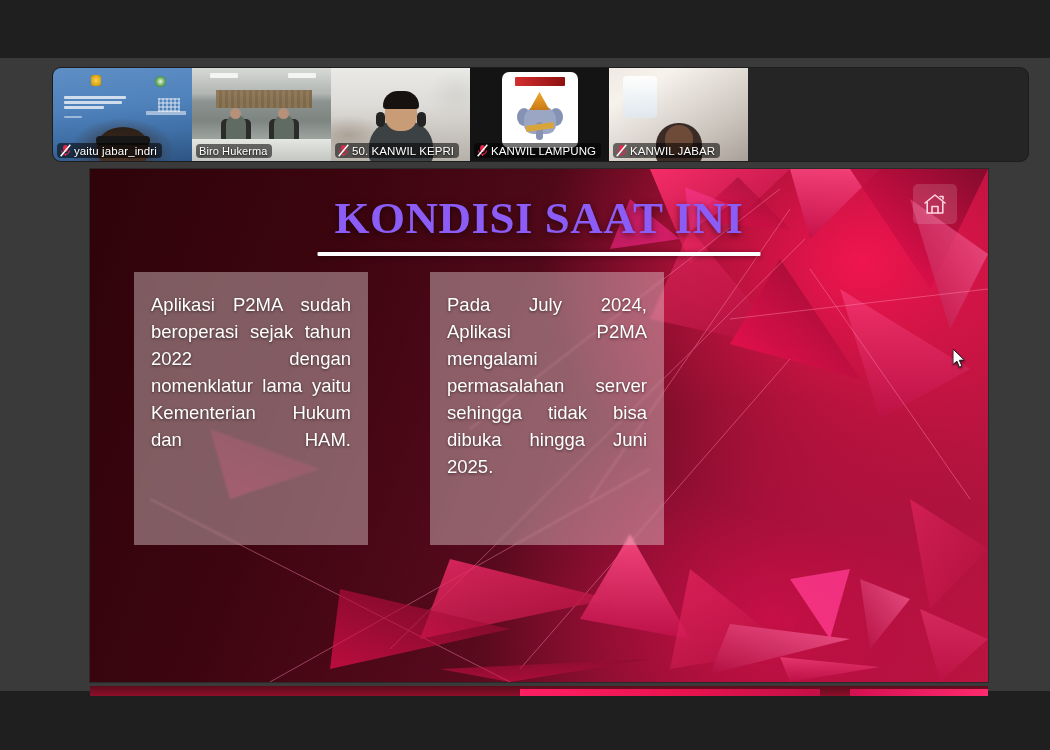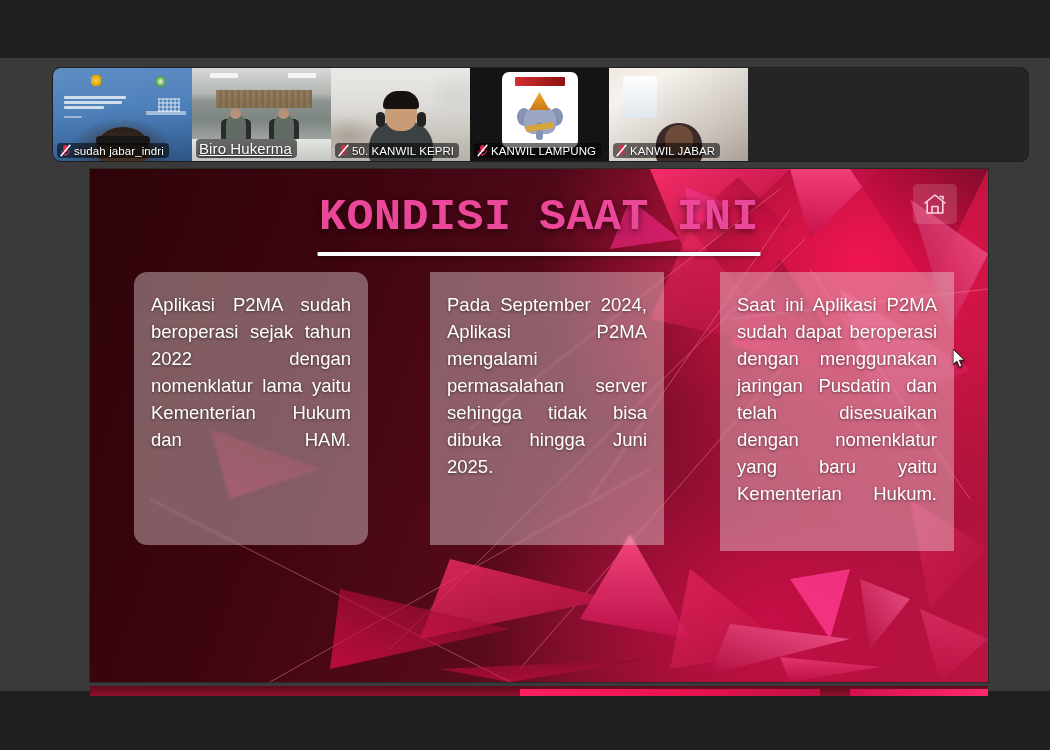--- a/index.html
+++ b/index.html
@@ -113,21 +113,21 @@
 
   
   .badge{
     position:absolute; left:4px; bottom:3px; max-width:132px;
     display:flex; align-items:center; gap:3px;
     background:rgba(0,0,0,.55); border-radius:4px; padding:1px 5px 1px 3px;
     z-index:4;
   }
   .badge .name{ color:#fff; font-size:11.5px; white-space:nowrap; letter-spacing:.1px;
                 text-shadow:0 1px 2px rgba(0,0,0,.9); }
-  .badge.nb .name{ font-size:15px;text-decoration:underline; }
+  .badge.nb .name{ font-size:11px; }
   .mic{ position:relative; width:11px; height:13px; flex:0 0 auto; }
   .mic svg{ display:block; }
 
   
   .share-area{ position:absolute; left:72px; top:165px; width:930px; height:526px; background:#3a3a3a; }
 
   .slide{
     position:absolute; left:18px; top:4px; width:898px; height:513px;
     overflow:hidden; background:#3a0410;
     box-shadow:0 0 0 1px #2a2a2a;
@@ -154,42 +154,42 @@
   .home-btn{
     position:absolute; right:31px; top:15px; width:44px; height:40px;
     background:rgba(255,255,255,.14); border-radius:5px;
     display:flex; align-items:center; justify-content:center;
   }
   .home-btn svg{ display:block; }
 
   
   .slide-title{
     position:absolute; left:0; right:0; top:23px; text-align:center;
-    color:#ec4899; font-size:45px; font-weight:bold; letter-spacing:.5px;
-    font-family:Liberation Mono, monospace;
+    color:#8b5cf6; font-size:45px; font-weight:bold; letter-spacing:.5px;
+    font-family:Liberation Serif, serif;
     text-shadow:0 2px 7px rgba(0,0,0,.55);
   }
   .title-underline{
     position:absolute; left:50%; transform:translateX(-50%); top:83px;
     width:443px; height:4px; background:#fff; border-radius:1px;
     box-shadow:0 1px 5px rgba(0,0,0,.45);
   }
 
   
   .boxes{ position:absolute; left:0; top:0; width:100%; height:100%; }
   .tbox{
     position:absolute; top:103px; width:234px;
     background:rgba(232,214,216,.42);
     padding:19px 17px 17px 17px;
     color:#fff; font-size:18.5px; line-height:1.46;
     text-align:justify; text-justify:inter-word;
     text-shadow:0 1px 3px rgba(0,0,0,.55);
     backdrop-filter:blur(1px);
   }
-  .tbox.b1{ left:44px;  height:273px;border-radius:13px; }
+  .tbox.b1{ left:44px;  height:273px; }
   .tbox.b2{ left:340px; height:273px; }
   .tbox.b3{ left:630px; height:279px; }
   .tbox p{ margin:0; }
   .tbox p::after{ content:""; display:inline-block; width:100%; }
 
   
   .cursor{ position:absolute; left:953px; top:349px; z-index:50; }
   .cursor svg{ display:block; filter:drop-shadow(0 1px 1px rgba(0,0,0,.6)); }
 </style>
 </head>
@@ -218,21 +218,21 @@
       </div>
       <div class="badge">
         <span class="mic">
           <svg width="11" height="13" viewBox="0 0 11 13">
               <rect x="3.2" y="1" width="4.6" height="7" rx="2.3" fill="#e8254a"></rect>
               <path d="M1.6 6.4a3.9 3.9 0 0 0 7.8 0" stroke="#e8254a" stroke-width="1.2" fill="none"></path>
               <line x1="5.5" y1="10" x2="5.5" y2="12" stroke="#e8254a" stroke-width="1.2"></line>
               <line x1="0.7" y1="12.3" x2="10.3" y2="0.7" stroke="#ffffff" stroke-width="1.5"></line>
             </svg>
         </span>
-        <span class="name">sudah  jabar_indri</span>
+        <span class="name">yaitu  jabar_indri</span>
       </div>
     </div>
 
     <div class="tile active">
       <div class="tile-img v2">
         <span class="ceil"></span>
           <span class="light lA"></span>
           <span class="light lB"></span>
         <span class="wood"></span>
         <span class="ch chA"></span>
@@ -393,24 +393,21 @@
       </div>
 
       <div class="slide-title">KONDISI SAAT INI</div>
       <div class="title-underline"></div>
 
       <div class="boxes">
         <div class="tbox b1">
           <p>Aplikasi P2MA sudah beroperasi sejak tahun 2022 dengan nomenklatur lama yaitu Kementerian Hukum dan HAM.</p>
         </div>
         <div class="tbox b2">
-          <p>Pada September 2024, Aplikasi P2MA mengalami permasalahan server sehingga tidak bisa dibuka hingga Juni 2025.</p>
-        </div>
-        <div class="tbox b3">
-          <p>Saat ini Aplikasi P2MA sudah dapat beroperasi dengan menggunakan jaringan Pusdatin dan telah disesuaikan dengan nomenklatur yang baru yaitu Kementerian Hukum.</p>
+          <p>Pada July 2024, Aplikasi P2MA mengalami permasalahan server sehingga tidak bisa dibuka hingga Juni 2025.</p>
         </div>
       </div>
     </div>
 
     <div class="slide-next">
       <span class="pinkbar"></span>
         <span class="pinkbar2"></span>
     </div>
   </div>
 

